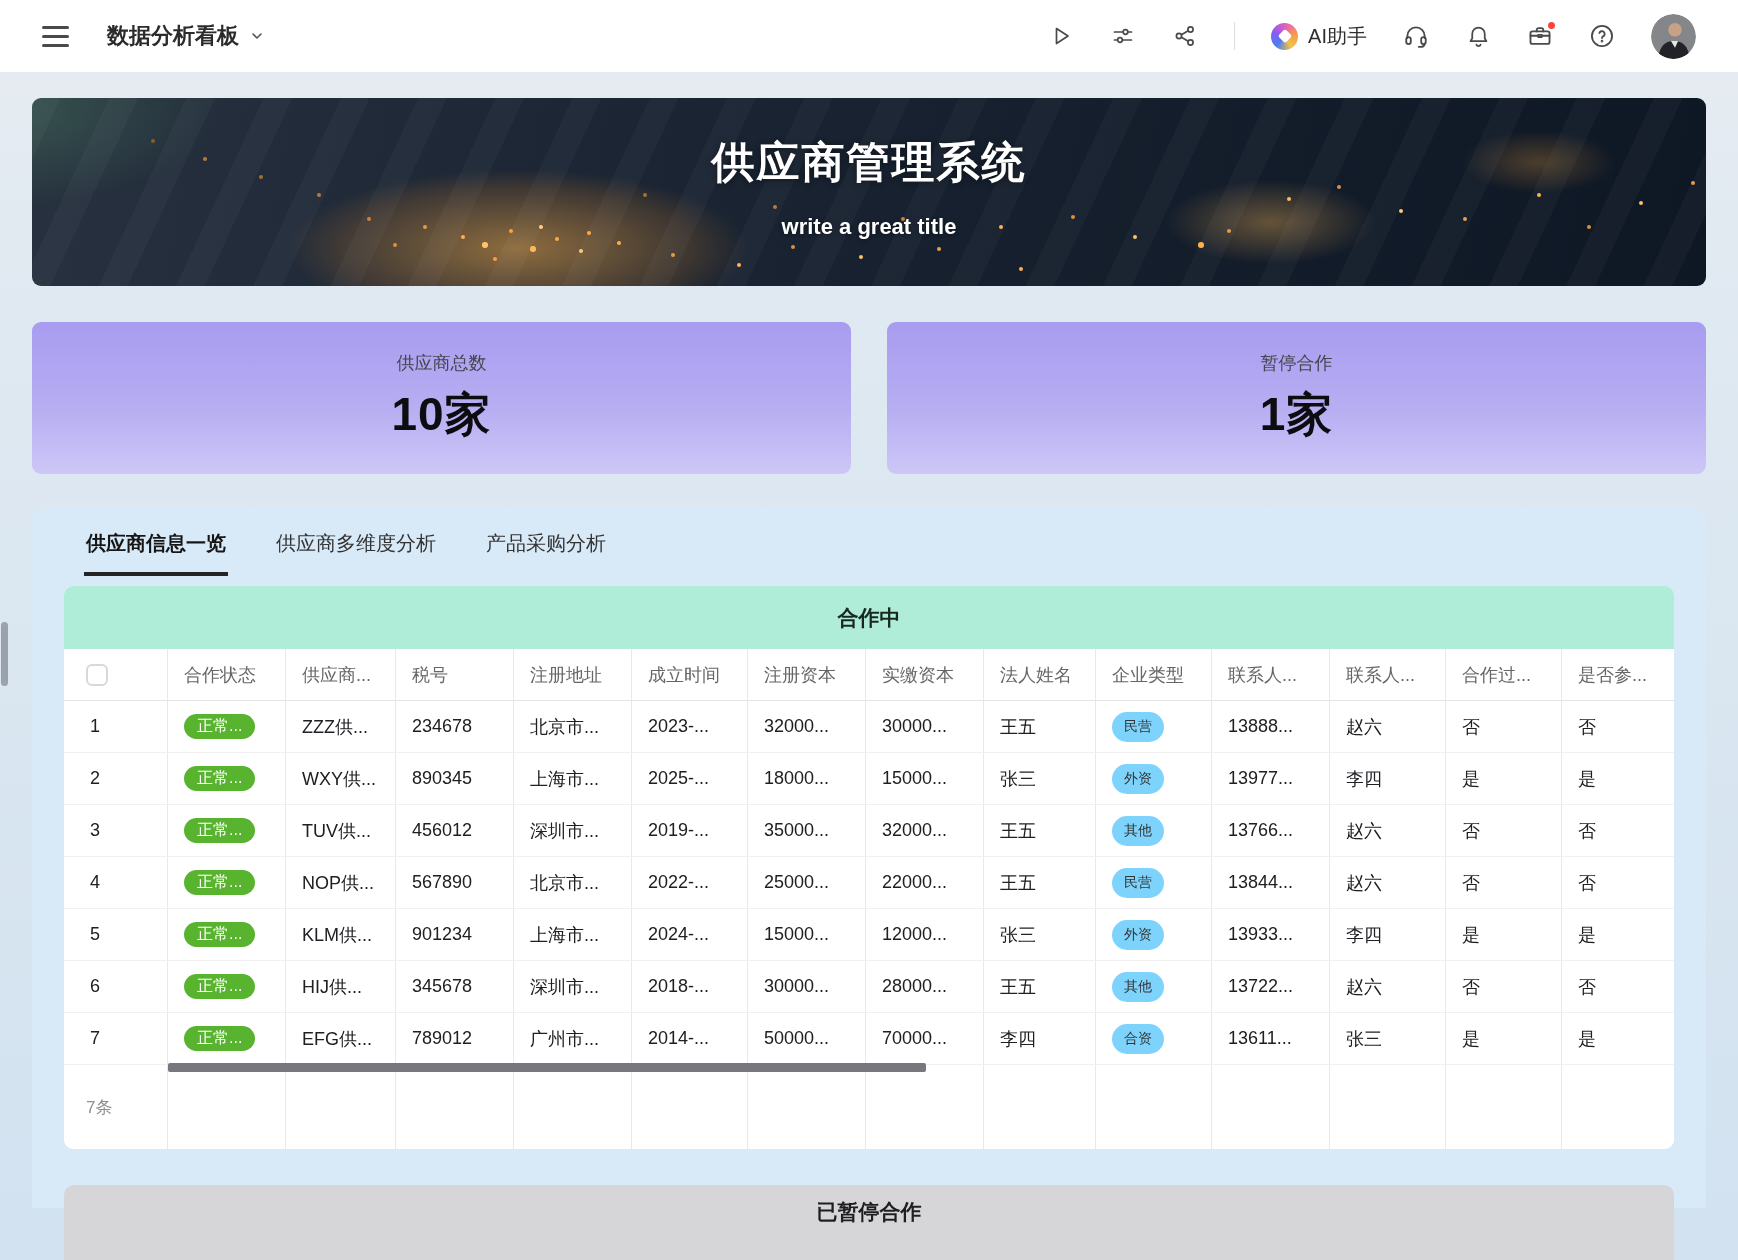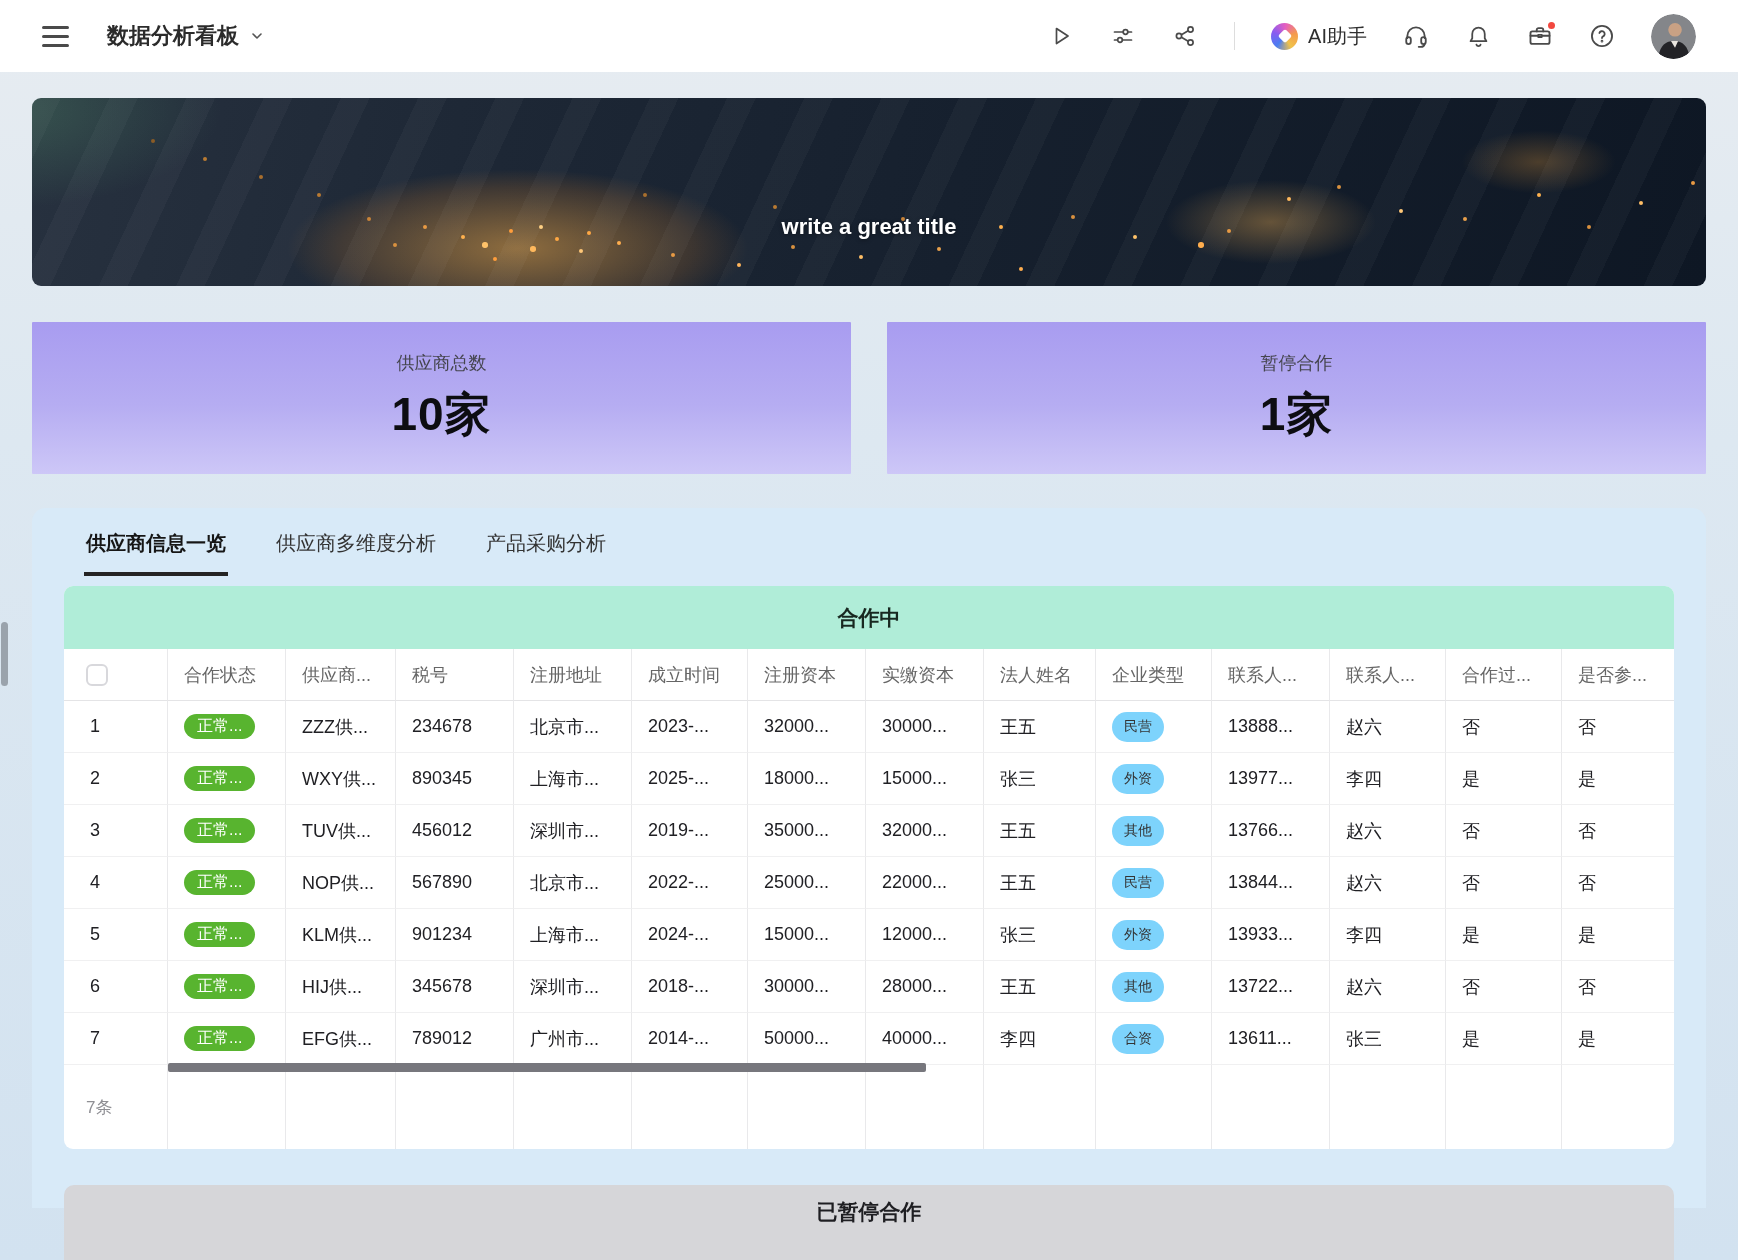--- a/index.html
+++ b/index.html
@@ -34,21 +34,21 @@
       radial-gradient(ellipse 110px 45px at 90% 34%, rgba(255,170,60,.25), transparent 70%),
       radial-gradient(ellipse 360px 160px at -2% 6%, rgba(96,170,120,.30), transparent 62%),
       linear-gradient(100deg,#27313f 0%,#1d2735 28%,#16202e 55%,#0e1724 100%);}
   .hero-clouds{position:absolute;inset:0;background:repeating-linear-gradient(115deg,rgba(255,255,255,.05) 0 26px,transparent 26px 70px);opacity:.6;}
   .hero-dots{position:absolute;top:0;left:0;width:2px;height:2px;border-radius:50%;background:transparent;
     box-shadow:430px 138px 0 1px #ffb14e,452px 146px 0 2px #ffc36a,478px 132px 0 1px #ff9e3c,500px 150px 0 2px #ffb95d,524px 140px 0 1px #ffa844,548px 152px 0 1px #ffc878,462px 160px 0 1px #ff9e3c,508px 128px 0 1px #ffd084,556px 134px 0 1px #ffa844,392px 128px 0 1px #e89a44,362px 146px 0 1px #d8913f,336px 120px 0 1px #c98438,586px 144px 0 1px #ffae4e,640px 156px 0 1px #e89a44,706px 166px 0 1px #ffb55b,760px 148px 0 1px #d8913f,828px 158px 0 1px #ffbf66,906px 150px 0 1px #e8a04b,968px 128px 0 1px #ffb14e,1040px 118px 0 1px #d8913f,1102px 138px 0 1px #ffc36a,1168px 146px 0 2px #ffae4e,1196px 132px 0 1px #e89a44,1256px 100px 0 1px #ffb95d,1306px 88px 0 1px #d8913f,1368px 112px 0 1px #ffc878,1432px 120px 0 1px #e8a04b,1506px 96px 0 1px #ffb14e,1556px 128px 0 1px #d8913f,1608px 104px 0 1px #ffbf66,286px 96px 0 1px #b97a32,228px 78px 0 1px #a96f2d,172px 60px 0 1px #b97a32,120px 42px 0 1px #8a5c26,1660px 84px 0 1px #e89a44,988px 170px 0 1px #ffae4e,870px 120px 0 1px #c98438,742px 108px 0 1px #b97a32,612px 96px 0 1px #a96f2d;}
   .hero-title{position:absolute;top:36px;width:100%;text-align:center;color:#fff;font-size:43px;font-weight:bold;letter-spacing:2px;text-shadow:0 1px 6px rgba(0,0,0,.45);}
   .hero-subtitle{position:absolute;top:116px;width:100%;text-align:center;color:#fff;font-size:22px;font-weight:600;text-shadow:0 1px 4px rgba(0,0,0,.4);}
   
   .stats{margin:36px 32px 0;display:flex;gap:36px;}
-  .stat-card{flex:1;height:152px;border-radius:1px;display:flex;flex-direction:column;align-items:center;justify-content:center;gap:9px;}
+  .stat-card{flex:1;height:152px;border-radius:9px;display:flex;flex-direction:column;align-items:center;justify-content:center;gap:9px;}
   .stat-card.purple{background:linear-gradient(180deg,#a89cf0 0%,#b6adf2 55%,#cdc7f7 100%);}
   .stat-card.gray{background:linear-gradient(180deg,#9d9ca4 0%,#a8a7af 55%,#b6b5bd 100%);}
   .stat-label{font-size:18px;color:#45454e;}
   .stat-value{font-size:46px;font-weight:bold;color:#0d0d11;letter-spacing:1px;}
   
   .panel{margin:34px 32px 0;background:#d8eaf8;border-radius:14px 14px 0 0;padding:18px 32px 0;height:700px;}
   .tabs{display:flex;gap:46px;padding-left:20px;}
   .tab{font-size:20px;color:#333;padding:4px 2px 15px;background:none;border:none;border-bottom:4px solid transparent;cursor:pointer;font-family:inherit;}
   .tab.active{font-weight:bold;color:#161616;border-bottom-color:#242424;}
   
@@ -164,20 +164,21 @@
           </g>
         </svg>
     </button>
   </div>
 </header>
 
 <main>
   <section class="hero">
     <div class="hero-clouds"></div>
     <div class="hero-dots"></div>
+    <div class="hero-title">供应商管理系统</div>
     <div class="hero-subtitle">write a great title</div>
   </section>
 
   <section class="stats">
     <div class="stat-card purple">
       <div class="stat-label">供应商总数</div>
       <div class="stat-value">10家</div>
     </div>
     <div class="stat-card purple">
       <div class="stat-label">暂停合作</div>
@@ -338,21 +339,21 @@
           <div class="grid tr">
             <div class="cell c-num">7</div>
             <div class="cell">
               <span class="pill pill-green">正常...</span>
             </div>
             <div class="cell">EFG供...</div>
             <div class="cell">789012</div>
             <div class="cell">广州市...</div>
             <div class="cell">2014-...</div>
             <div class="cell">50000...</div>
-            <div class="cell">40000...</div>
+            <div class="cell">70000...</div>
             <div class="cell">李四</div>
             <div class="cell">
               <span class="pill pill-gray">合资</span>
             </div>
             <div class="cell">13611...</div>
             <div class="cell">张三</div>
             <div class="cell">是</div>
             <div class="cell">是</div>
           </div>
         </div>

